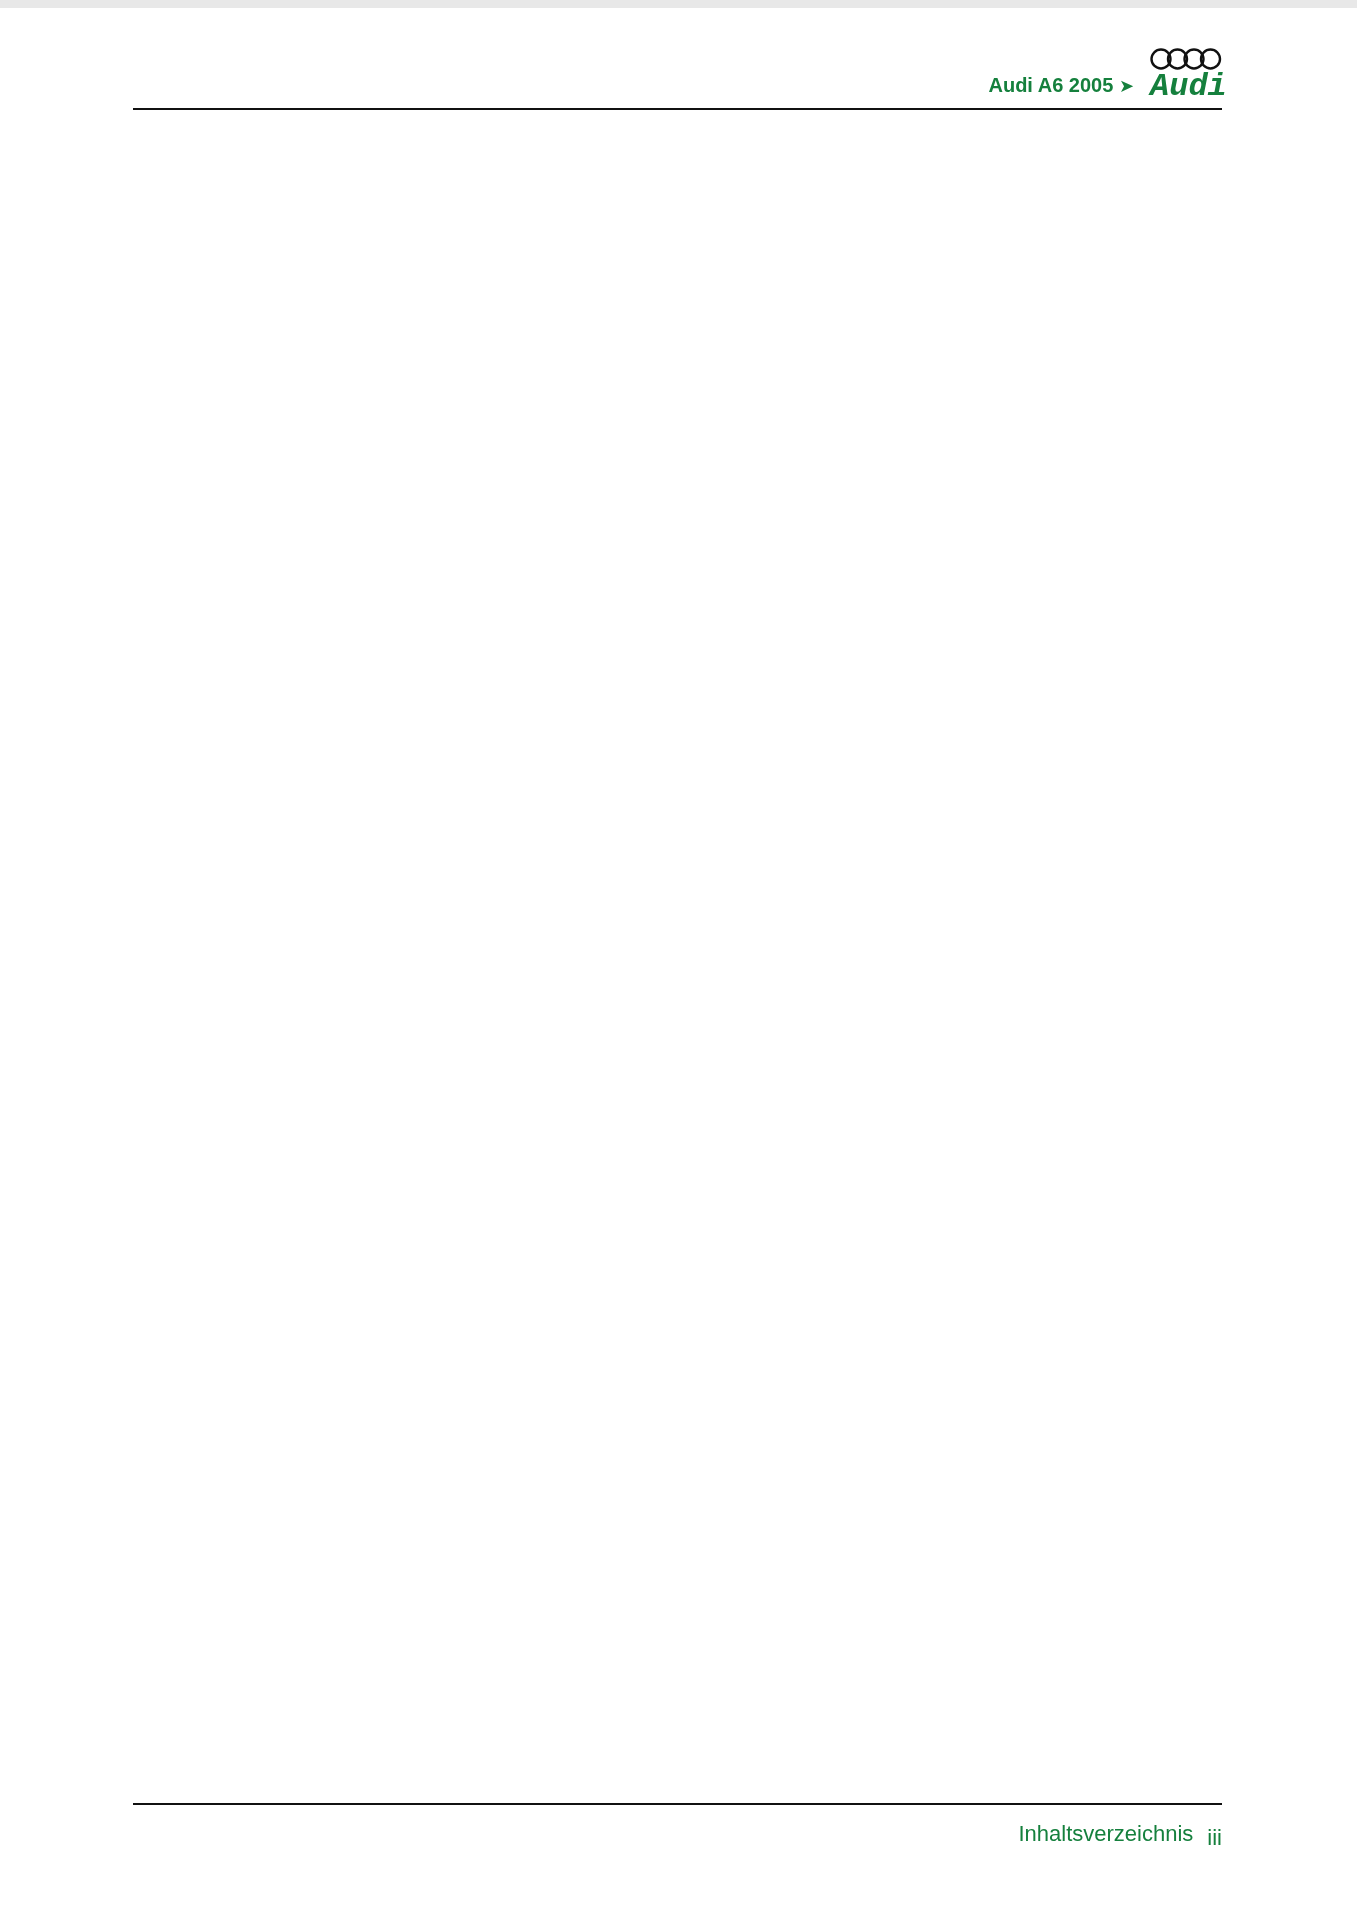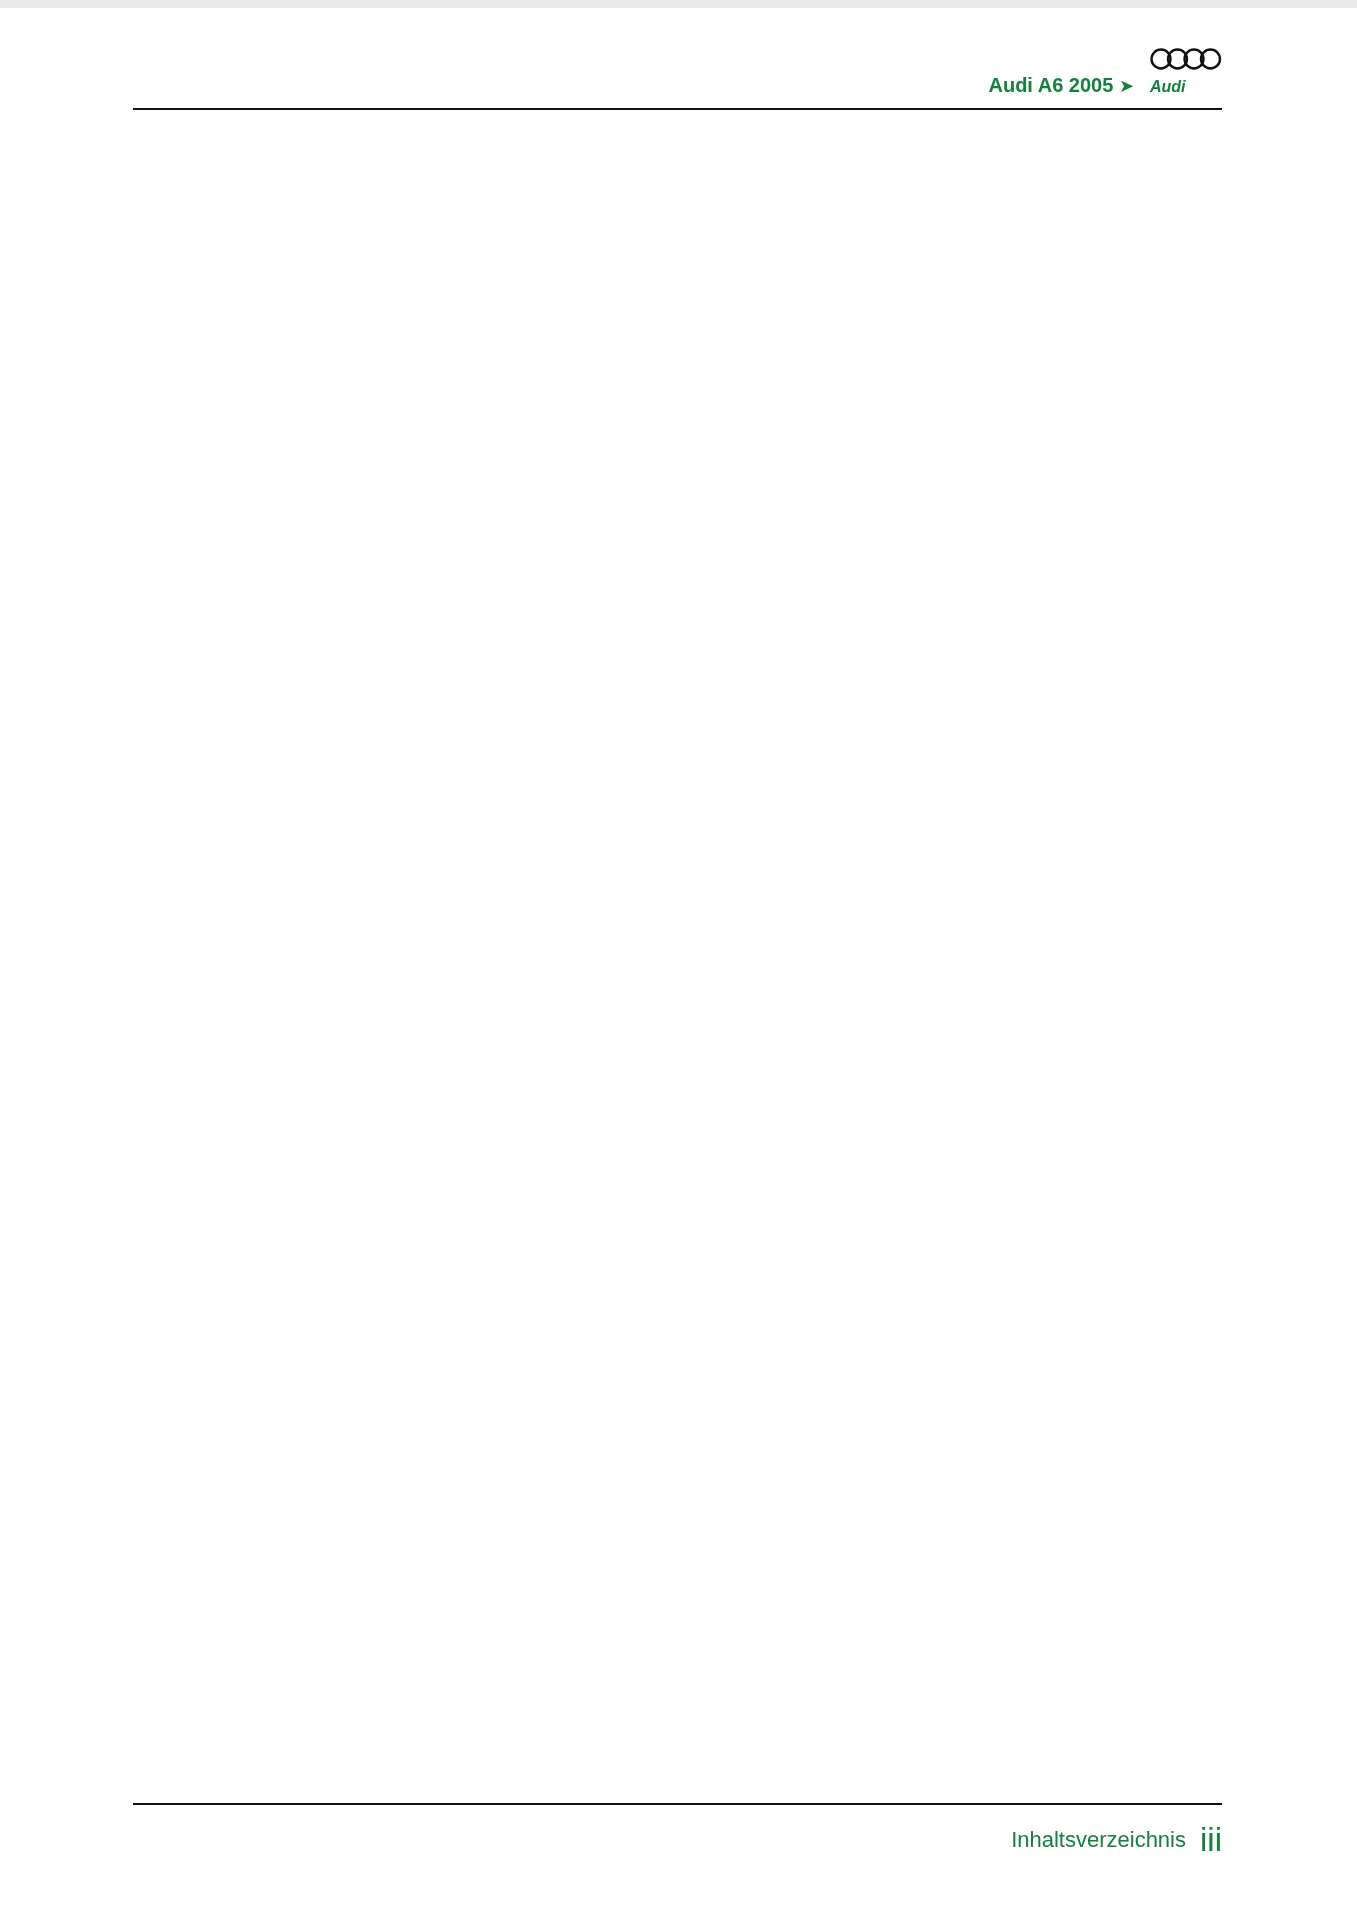--- a/index.html
+++ b/index.html
@@ -32,24 +32,24 @@
   .h-line1 { white-space: nowrap; }
   .arrow { font-size: 18px; letter-spacing: 0; }
   .header-logos {
     display: flex;
     flex-direction: column;
     align-items: flex-start;
     width: 72px;
   }
   .rings { display: block; margin-bottom: 2px; }
   .brand {
-    font-family: Liberation Sans, sans-serif;
+    font-family: Liberation Mono, monospace;
     font-style: italic;
     font-weight: 700;
-    font-size: 16px;
+    font-size: 32px;
     line-height: 26px;
   }
   .rule {
     margin: 8px 135px 0 133px;
     border-top: 2px solid #111;
     height: 0;
   }
 
   
   .toc {
@@ -76,21 +76,21 @@
     top: 1795px;
     border-top: 2px solid #111;
     padding-top: 16px;
     text-align: right;
   }
   .footer-label {
     font-size: 22px;
     vertical-align: 4px;
   }
   .footer-page {
-    font-size: 33px;
+    font-size: 22px;
     margin-left: 14px;
   }
 </style>
 </head>
 <body>
 
 <div class="page">
 
   <div class="header">
     <div class="header-text">

